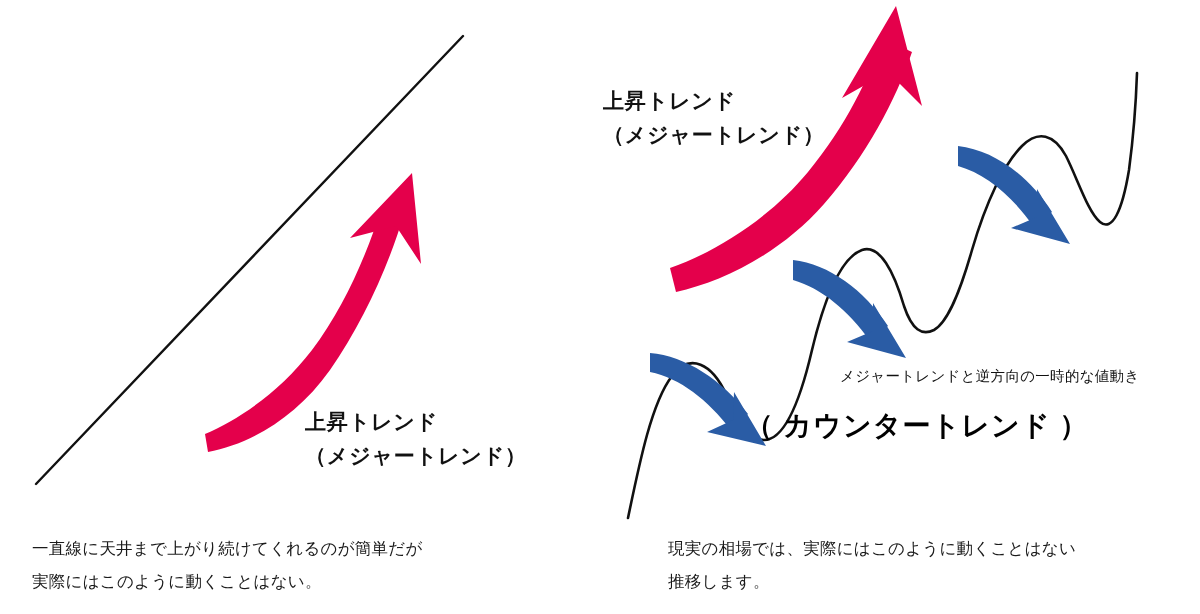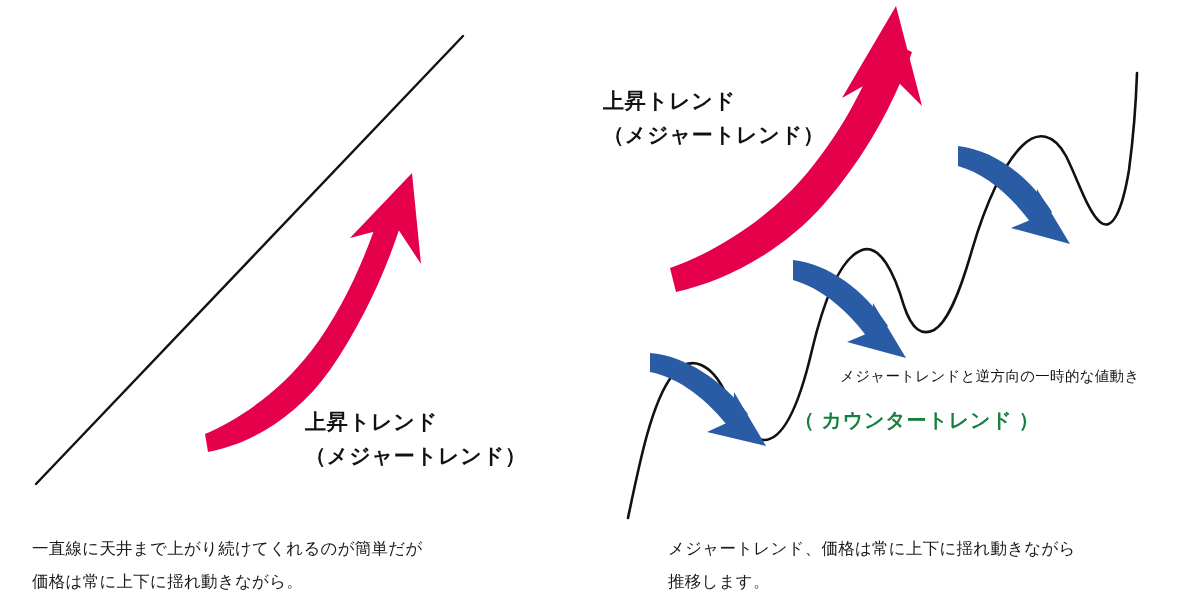--- a/index.html
+++ b/index.html
@@ -71,25 +71,25 @@
     line-height: 1.5;
     white-space: pre;
     color: #111111;
     margin-left: 8px;
   }
   .label-counter-main {
     position: absolute;
     left: 917px;
     top: 407px;
     transform: translateX(-50%);
-    font-size: 20px;
+    font-size: 28px;
     font-weight: bold;
     letter-spacing: 0.04em;
     white-space: pre;
-    color: #15803d;
+    color: #000000;
   }
   .caption {
     position: absolute;
     font-size: 16.5px;
     line-height: 2.0;
     letter-spacing: 0.015em;
     white-space: pre-line;
     color: #1a1a1a;
   }
   .caption-left  { left: 32px;  top: 532px; }
@@ -122,21 +122,21 @@
                    L 350 238
                    Z"></path>
         </g>
       </svg>
     </div>
 
     <div class="label label-major-left">上昇トレンド
 （メジャートレンド）</div>
 
     <div class="caption caption-left">一直線に天井まで上がり続けてくれるのが簡単だが
-価格は常に上下に揺れ動きながら。</div>
+実際にはこのように動くことはない。</div>
   </div>
 
   <div class="panel panel-right">
 
     <div class="figure">
       <svg viewBox="600 0 600 614" xmlns="http://www.w3.org/2000/svg" aria-hidden="true">
 
         <path fill="none" stroke="#111111" stroke-width="2.6" stroke-linecap="round" stroke-linejoin="round" d="M 628 518
                  C 640 460, 652 402, 672 376
                  C 690 352, 712 364, 726 394
@@ -208,17 +208,17 @@
       </svg>
     </div>
 
     <div class="label label-major-right" style="left: 3px;">上昇トレンド
 （メジャートレンド）</div>
 
     <div class="label-counter-sub" style="left: 232px;">メジャートレンドと逆方向の一時的な値動き</div>
 
     <div class="label-counter-main" style="left: 317px;">（ カウンタートレンド ）</div>
 
-    <div class="caption caption-right" style="left: 68px;">メジャートレンド、価格は常に上下に揺れ動きながら
+    <div class="caption caption-right" style="left: 68px;">現実の相場では、実際にはこのように動くことはない
 推移します。</div>
   </div>
 
 </div>
 
 </body></html>

